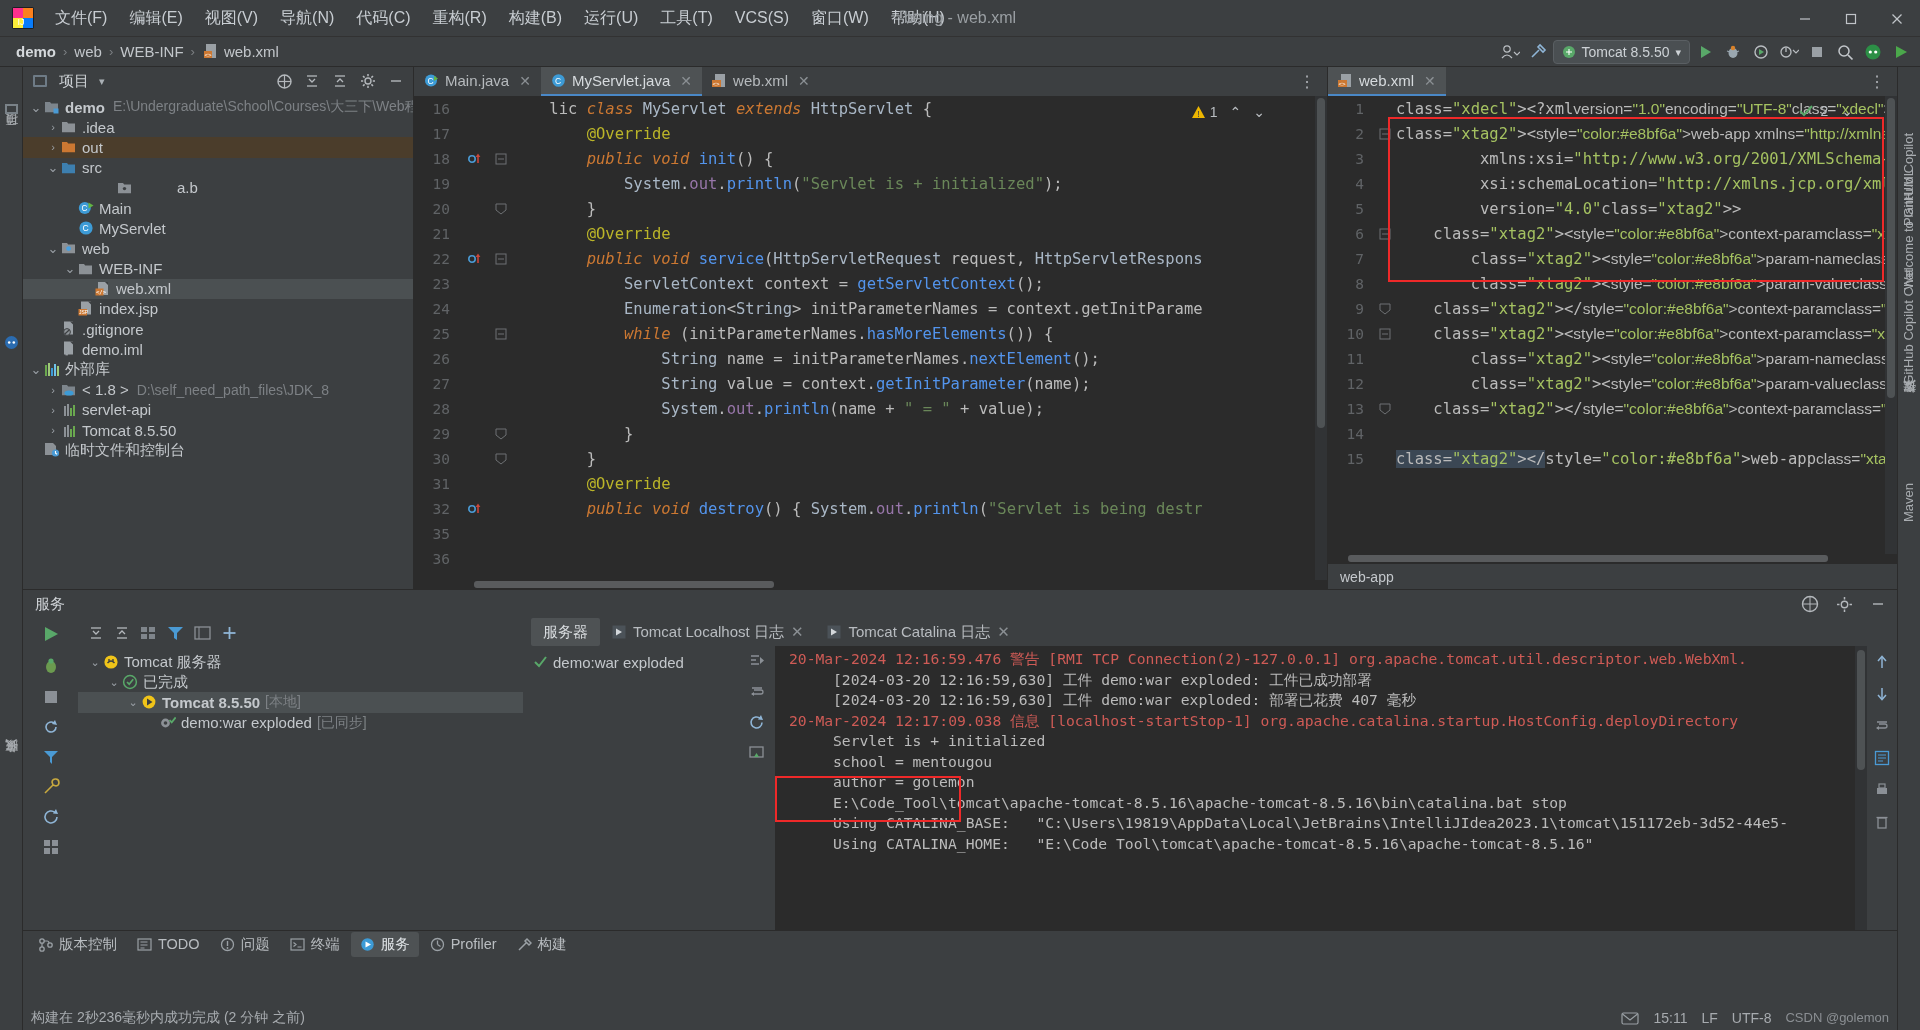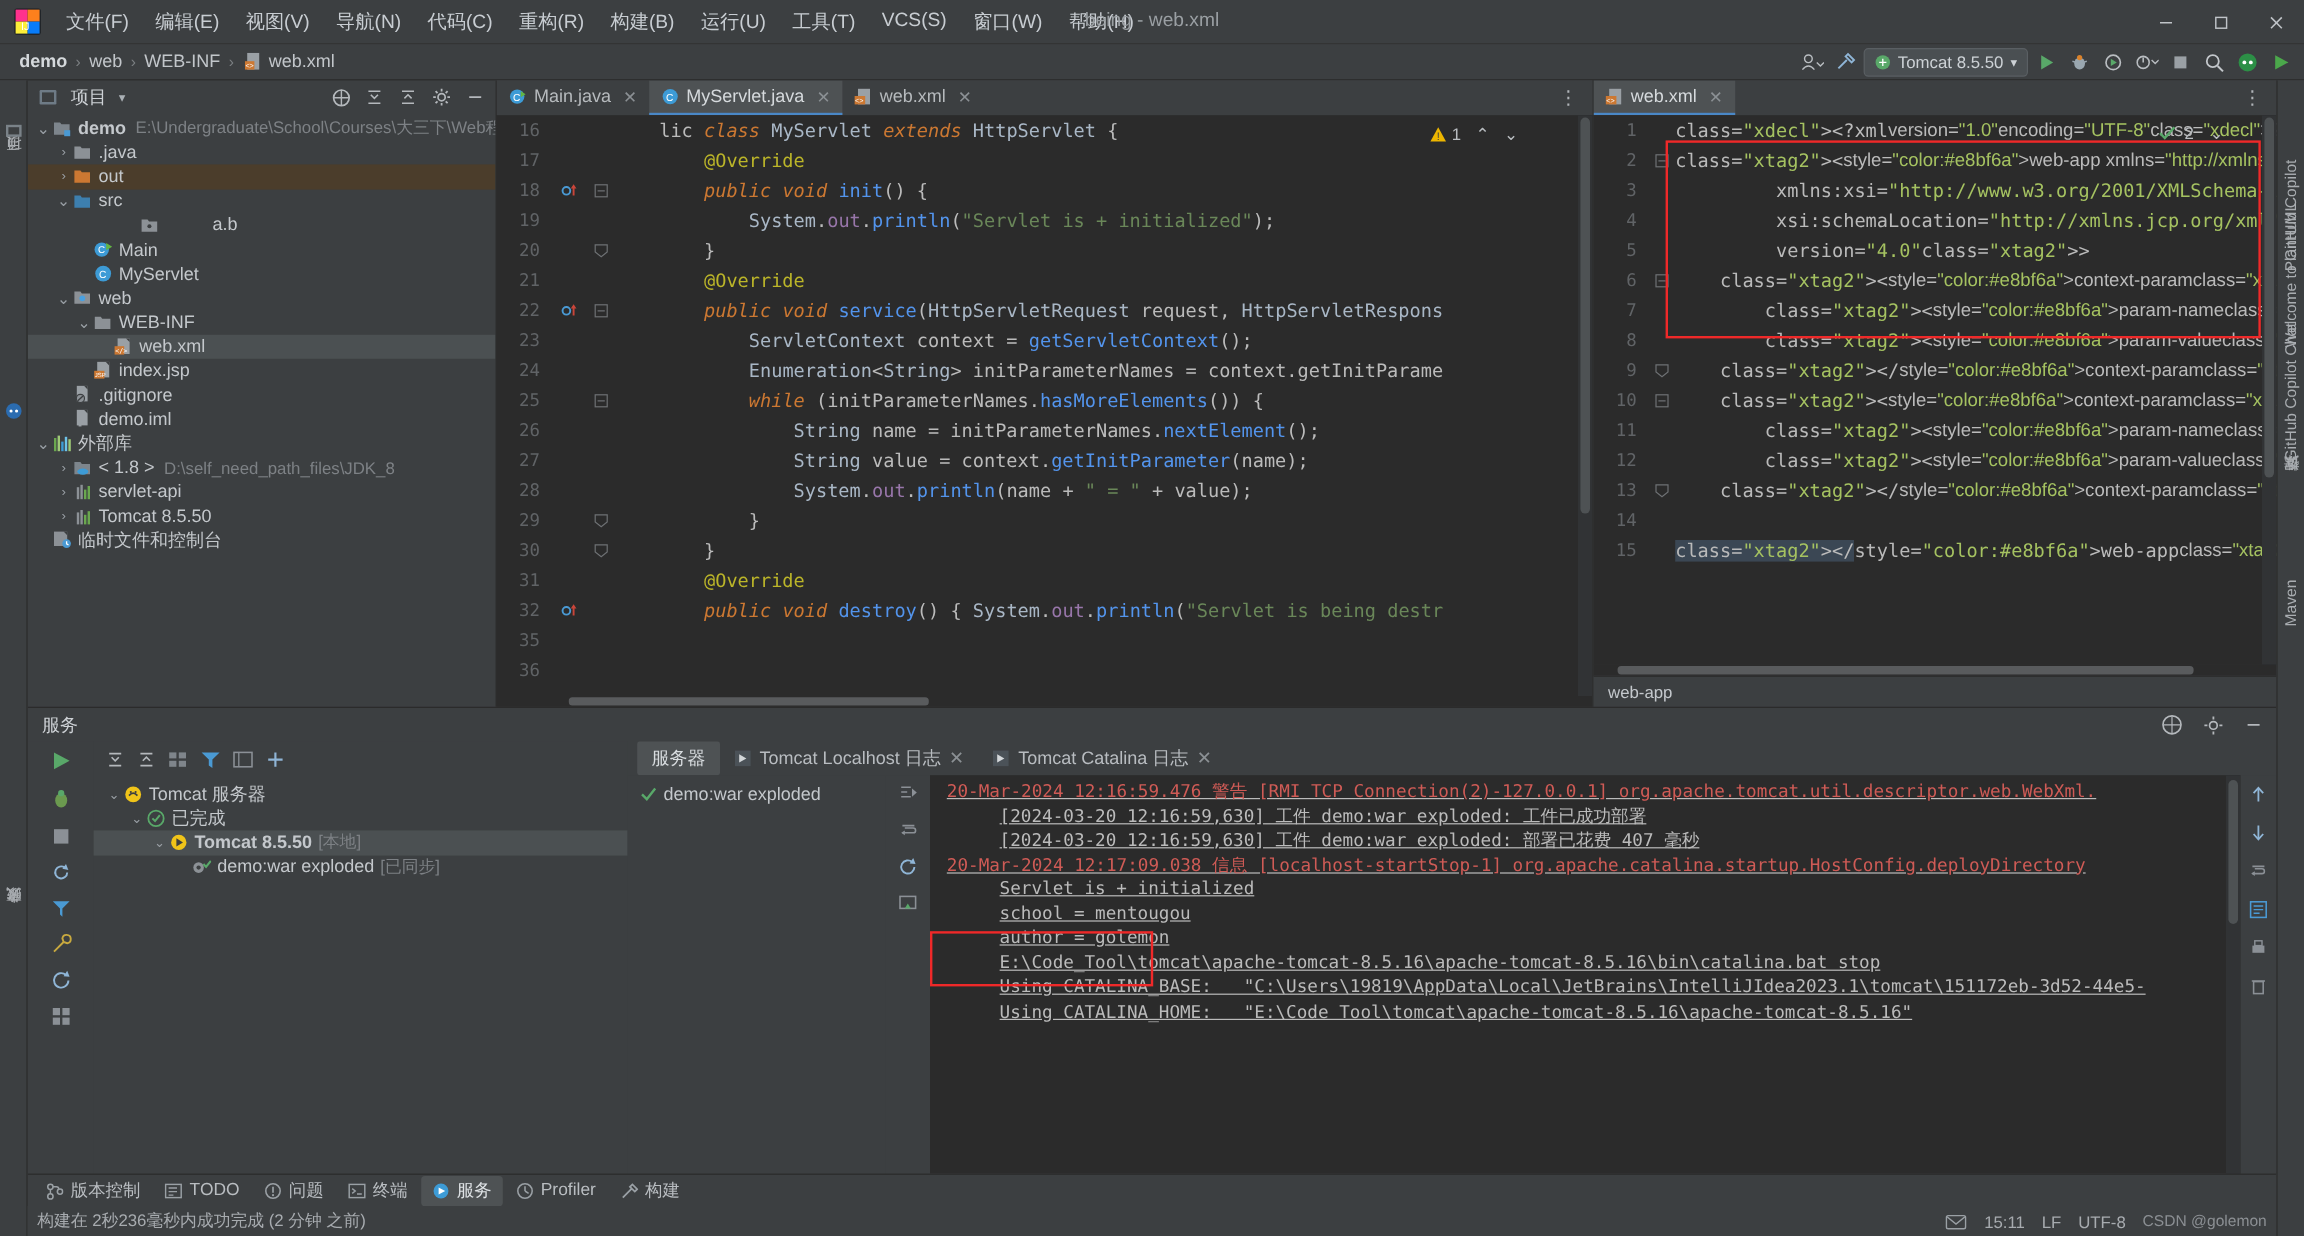--- a/index.html
+++ b/index.html
@@ -114,31 +114,31 @@
   #srv-tree{ width:445px; background:#3c3f41; display:flex;flex-direction:column;}
   #srv-toolbar{ height:30px; display:flex;align-items:center;gap:10px;padding-left:10px;}
   #srv-rows{ flex:1; font-size:15px; padding-top:4px;}
   #cons{ flex:1; display:flex;flex-direction:column; min-width:0;}
   #cons-tabs{ height:28px; display:flex;align-items:center; gap:0; padding-left:8px;}
   .ctab{ display:flex;align-items:center;gap:7px;padding:0 12px;height:28px;font-size:15px;color:#b8bcc0;}
   .ctab.active{ background:#4e5254; color:#d8dcdf; border-radius:2px;}
   #cons-body{ flex:1; display:flex; min-height:0; }
   #cons-left{ width:215px; background:#3c3f41; padding-top:6px; font-size:15px;}
   #cons-side{ width:37px; background:#3c3f41; display:flex;flex-direction:column;align-items:center;padding-top:6px;gap:14px;}
-  #logpane{ flex:1; background:#2b2b2b; position:relative; overflow:hidden; padding:4px 0 12px 14px;text-decoration:underline;}
+  #logpane{ flex:1; background:#2b2b2b; position:relative; overflow:hidden; padding:4px 0 12px 14px;}
   .logline{ height:20.5px; white-space:pre; font-size:14.7px; color:#a9b7c6; }
   .lg-red{ color:#cf5b56;}
   .lg-white{ color:#bbbbbb;margin-left:44px;}
   #log-right{ width:30px; background:#3c3f41; display:flex;flex-direction:column;align-items:center;padding-top:8px;gap:16px;}
 
   
   #tw-bar{ height:27px; background:#3c3f41; display:flex;align-items:center;border-top:1px solid #2b2b2b; padding-left:6px; gap:2px;}
   .twb{ display:flex;align-items:center;gap:6px;padding:3px 9px;font-size:14.5px;color:#b9bdc1;border-radius:3px;}
   .twb.active{ background:#4e5254;color:#dfe3e6;}
-  #statusbar{ height:25px; background:#3c3f41; display:flex;align-items:center;padding-left:8px;font-size:14px;color:#a7abaf; position:relative;}
+  #statusbar{ height:25px; background:#3c3f41; display:flex;align-items:center;padding-left:8px;font-size:14px;color:#a7abaf; position:relative;margin-top:48px;}
   #sb-right{ position:absolute;right:8px;top:0;height:25px;display:flex;align-items:center;gap:14px;}
   .wm{ color:#8b8f93; font-size:13px;}
 
   svg{ display:block; }
 </style>
 </head>
 <body>
 
 <div id="titlebar">
   <div id="ij-logo">
@@ -374,21 +374,21 @@
               <span class="lbl b">demo</span>
               <span class="path">E:\Undergraduate\School\Courses\大三下\Web程序设计</span>
             </div>
             <div class="row" style="padding-left: 23px;">
               <span class="arrow">›</span>
               <span class="ico">
                 <svg width="16" height="16" viewBox="0 0 16 16">
                   <path d="M1 3h5l1.2 1.6H14v8.6H1z" fill="#8c9196"></path>
                 </svg>
               </span>
-              <span class="lbl">.java</span>
+              <span class="lbl">.idea</span>
             </div>
             <div class="row hl" style="padding-left: 23px;">
               <span class="arrow">›</span>
               <span class="ico">
                 <svg width="16" height="16" viewBox="0 0 16 16">
                   <path d="M1 3h5l1.2 1.6H14v8.6H1z" fill="#cc7832"></path>
                 </svg>
               </span>
               <span class="lbl">out</span>
             </div>

